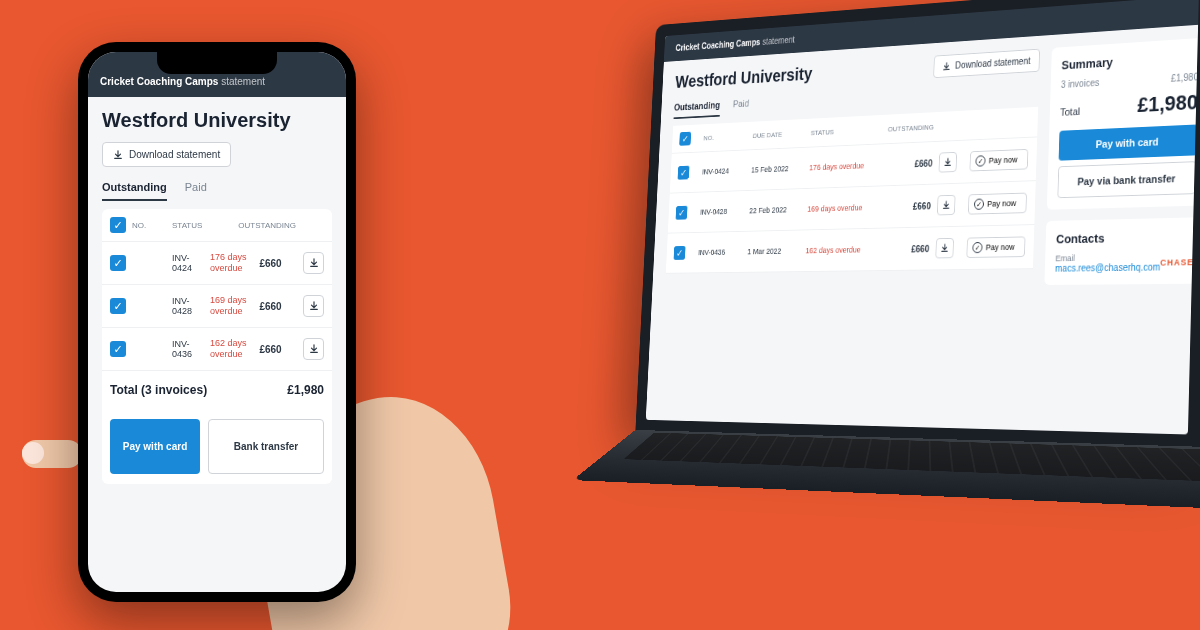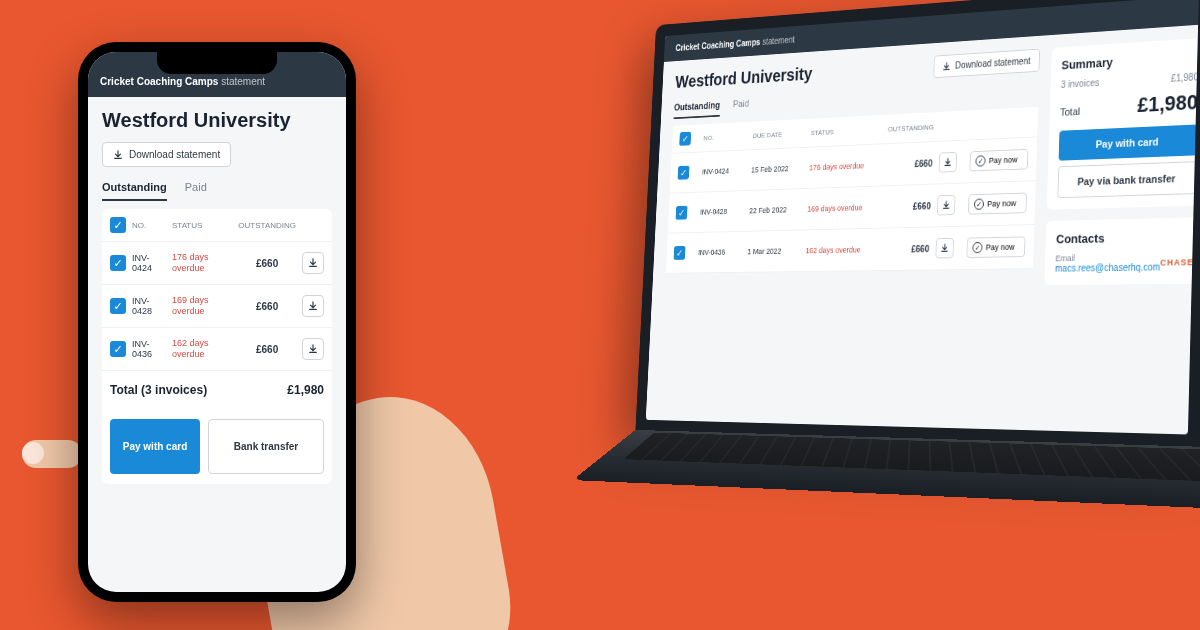--- a/index.html
+++ b/index.html
@@ -73,21 +73,21 @@
   align-items: center; justify-content: center;
   color: #fff; font-size: 11px; cursor: pointer;
   flex-shrink: 0;
 }
 .p-row {
   display: flex; align-items: center; gap: 6px;
   padding: 10px 8px; background: #fff;
   border-bottom: 1px solid #eef0f2;
   font-size: 10px;
 }
-.p-no { width: 34px; color: #2d3845; font-size: 9px; }
+.p-no { width: 34px; color: #2d3845; font-size: 9px; margin-left: 40px; }
 .p-status { width: 46px; color: #d84a3f; font-size: 9px; line-height: 1.2; }
 .p-out { width: 40px; color: #2d3845; font-weight: 600; margin-left: auto; }
 .p-dl { width: 22px; height: 22px; border: 1px solid #d0d4d9; border-radius: 4px; display: inline-flex; align-items: center; justify-content: center; cursor: pointer; }
 .p-total { display: flex; justify-content: space-between; padding: 12px 8px; font-size: 12px; font-weight: 700; color: #1a2332; background:#fff;text-align:center; }
 .p-actions { display: flex; gap: 8px; padding: 10px 8px; background:#fff; border-radius:0 0 6px 6px; }
 .btn-primary { flex: 1; background: #1a8ad8; color: #fff; border: none; padding: 9px; border-radius: 4px; font-size: 10px; font-weight: 600; cursor: pointer; }
 .btn-secondary { flex: 1; background: #fff; color: #2d3845; border: 1px solid #d0d4d9; padding: 21px; border-radius: 4px; font-size: 10px; font-weight: 600; cursor: pointer; }
 
 
 .hand {

